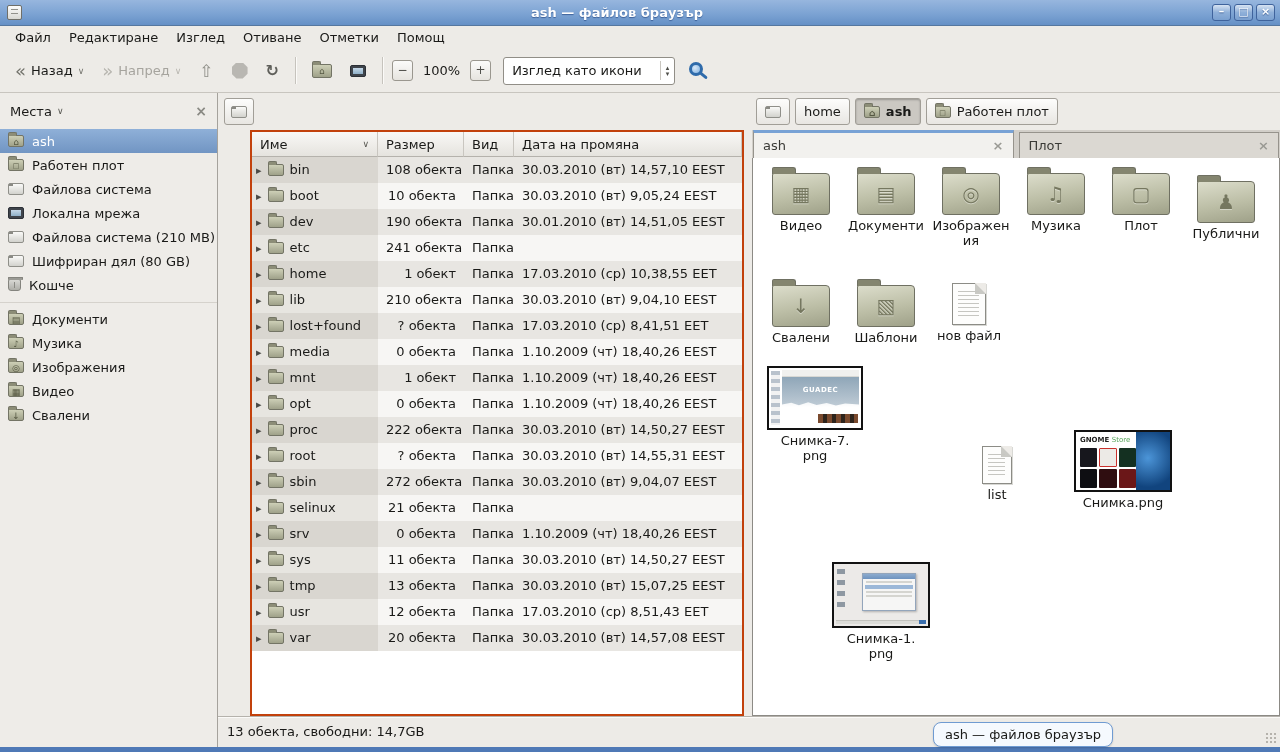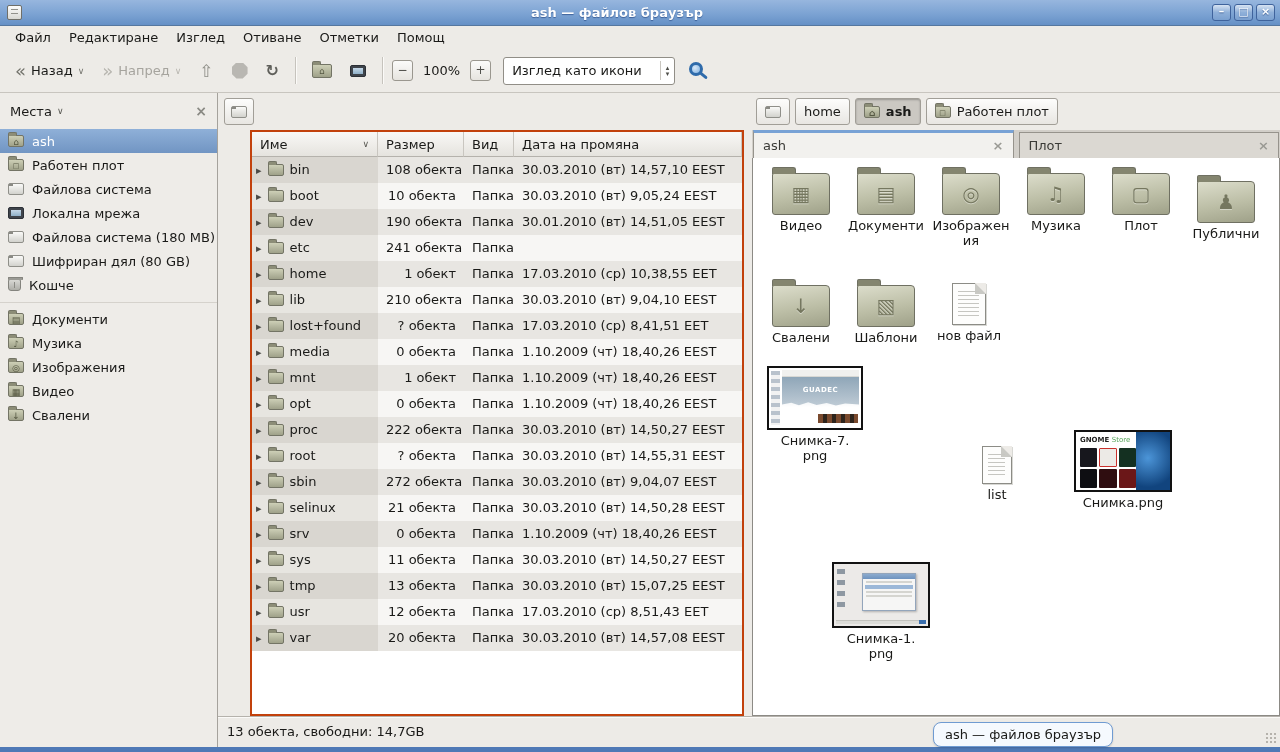--- a/index.html
+++ b/index.html
@@ -239,21 +239,21 @@
         <span>Файлова система</span>
       </div>
 
       <div class="side-item">
         <span class="mi" data-icon="network"></span>
         <span>Локална мрежа</span>
       </div>
 
       <div class="side-item">
         <span class="mi" data-icon="drive"></span>
-        <span>Файлова система (180 MB)</span>
+        <span>Файлова система (210 MB)</span>
       </div>
 
       <div class="side-item">
         <span class="mi" data-icon="drive"></span>
         <span>Шифриран дял (80 GB)</span>
       </div>
 
       <div class="side-item">
         <span class="mi" data-icon="trash"></span>
         <span>Кошче</span>
@@ -450,21 +450,20 @@
         </div>
 
         <div class="trow">
           <span class="tcell c-name w-name">
             <span class="expander"></span>
             <span class="mi"></span>
             <span>selinux</span>
           </span>
           <span class="tcell c-size w-size">21 обекта</span>
           <span class="tcell c-type w-type">Папка</span>
-          <span class="tcell c-date w-date">30.03.2010 (вт) 14,50,28 EEST</span>
         </div>
 
         <div class="trow">
           <span class="tcell c-name w-name">
             <span class="expander"></span>
             <span class="mi"></span>
             <span>srv</span>
           </span>
           <span class="tcell c-size w-size">0 обекта</span>
           <span class="tcell c-type w-type">Папка</span>

